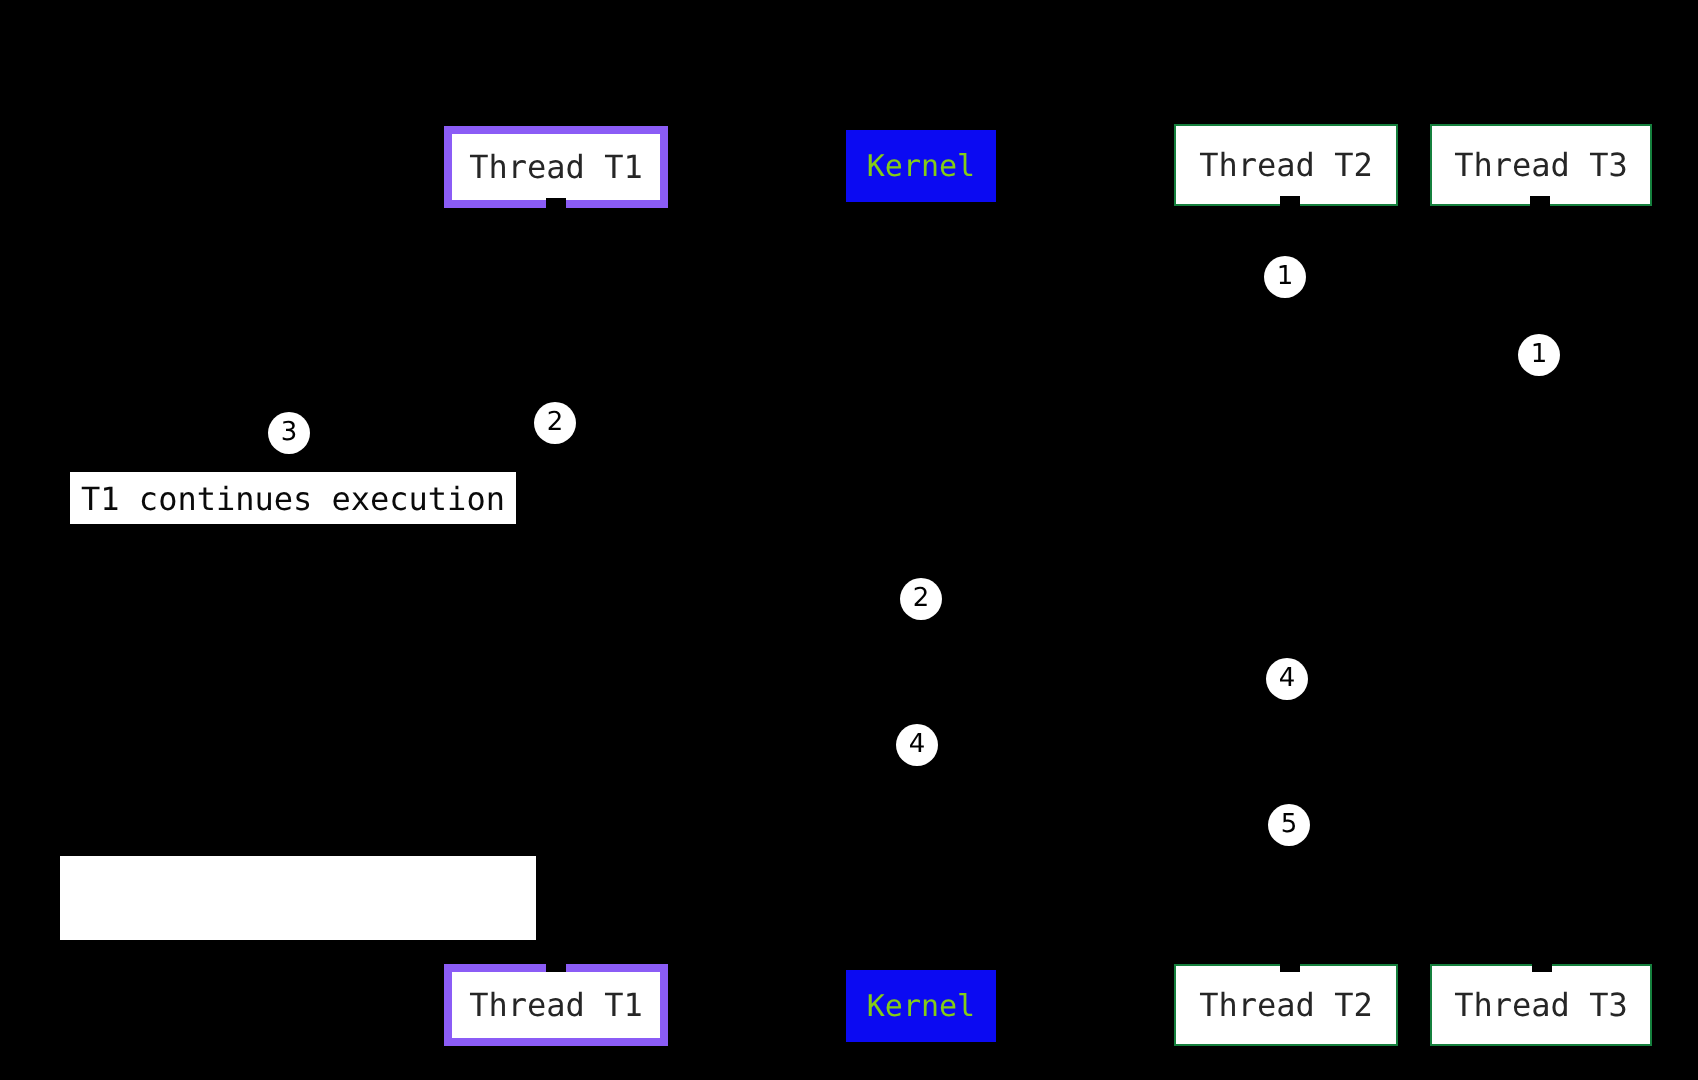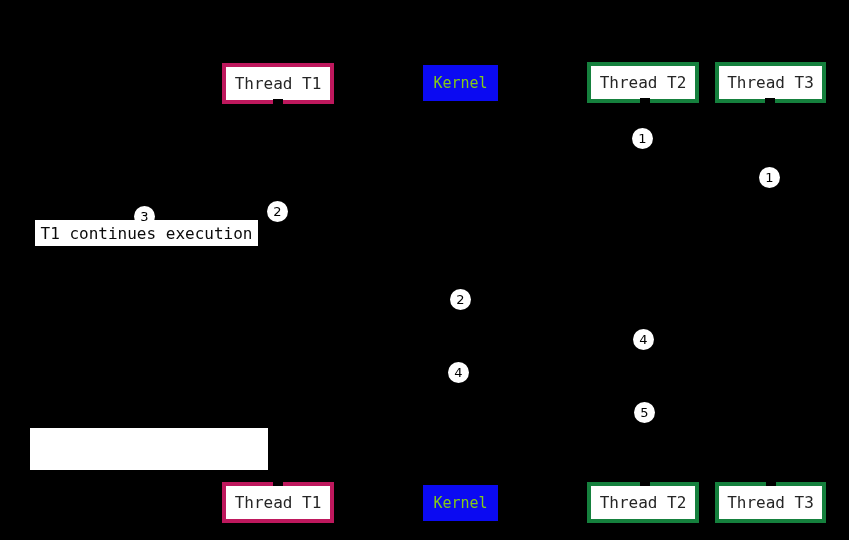--- a/index.html
+++ b/index.html
@@ -19,22 +19,22 @@
     position: absolute;
     box-sizing: border-box;
     background: #ffffff;
     display: flex;
     align-items: center;
     justify-content: center;
     font-size: 16px;
     color: #262626;
     white-space: nowrap;
   }
-  .box.red    { border: 4px solid #be185d; }
-  .box.blue   { border: 4px solid #15803d; }
+  .box.red    { border: 4px solid #8b5cf6; }
+  .box.blue   { border: 1px solid #15803d; }
   .box.kernel {
     background: #0b0af2;
     border: none;
     color: #84cc16;
     font-size: 15px;
   }
   .annotation {
     position: absolute;
     box-sizing: border-box;
     background: #ffffff;
@@ -84,21 +84,21 @@
   <div class="box blue" style="left:715px; top:62px; width:111px; height:41px;">Thread T3</div>
 
   <div class="box red" style="left:222px; top:482px; width:112px; height:41px;">Thread T1</div>
 
   <div class="box kernel" style="left:423px; top:485px; width:75px; height:36px;">Kernel</div>
 
   <div class="box blue" style="left:587px; top:482px; width:112px; height:41px;">Thread T2</div>
 
   <div class="box blue" style="left:715px; top:482px; width:111px; height:41px;">Thread T3</div>
 
-  <div class="annotation" style="left:35px; top:220px; width:223px; height:26px;">T1 continues execution</div>
+  <div class="annotation" style="left:35px; top:236px; width:223px; height:26px;">T1 continues execution</div>
 
   <div class="blank-box" style="left:30px; top:428px; width:238px; height:42px;"></div>
 
   <div class="marker" style="left:632px; top:128px;">1</div>
 
   <div class="marker" style="left:759px; top:167px;">1</div>
 
   <div class="marker" style="left:134px; top:206px;">3</div>
 
   <div class="marker" style="left:267px; top:201px;">2</div>

